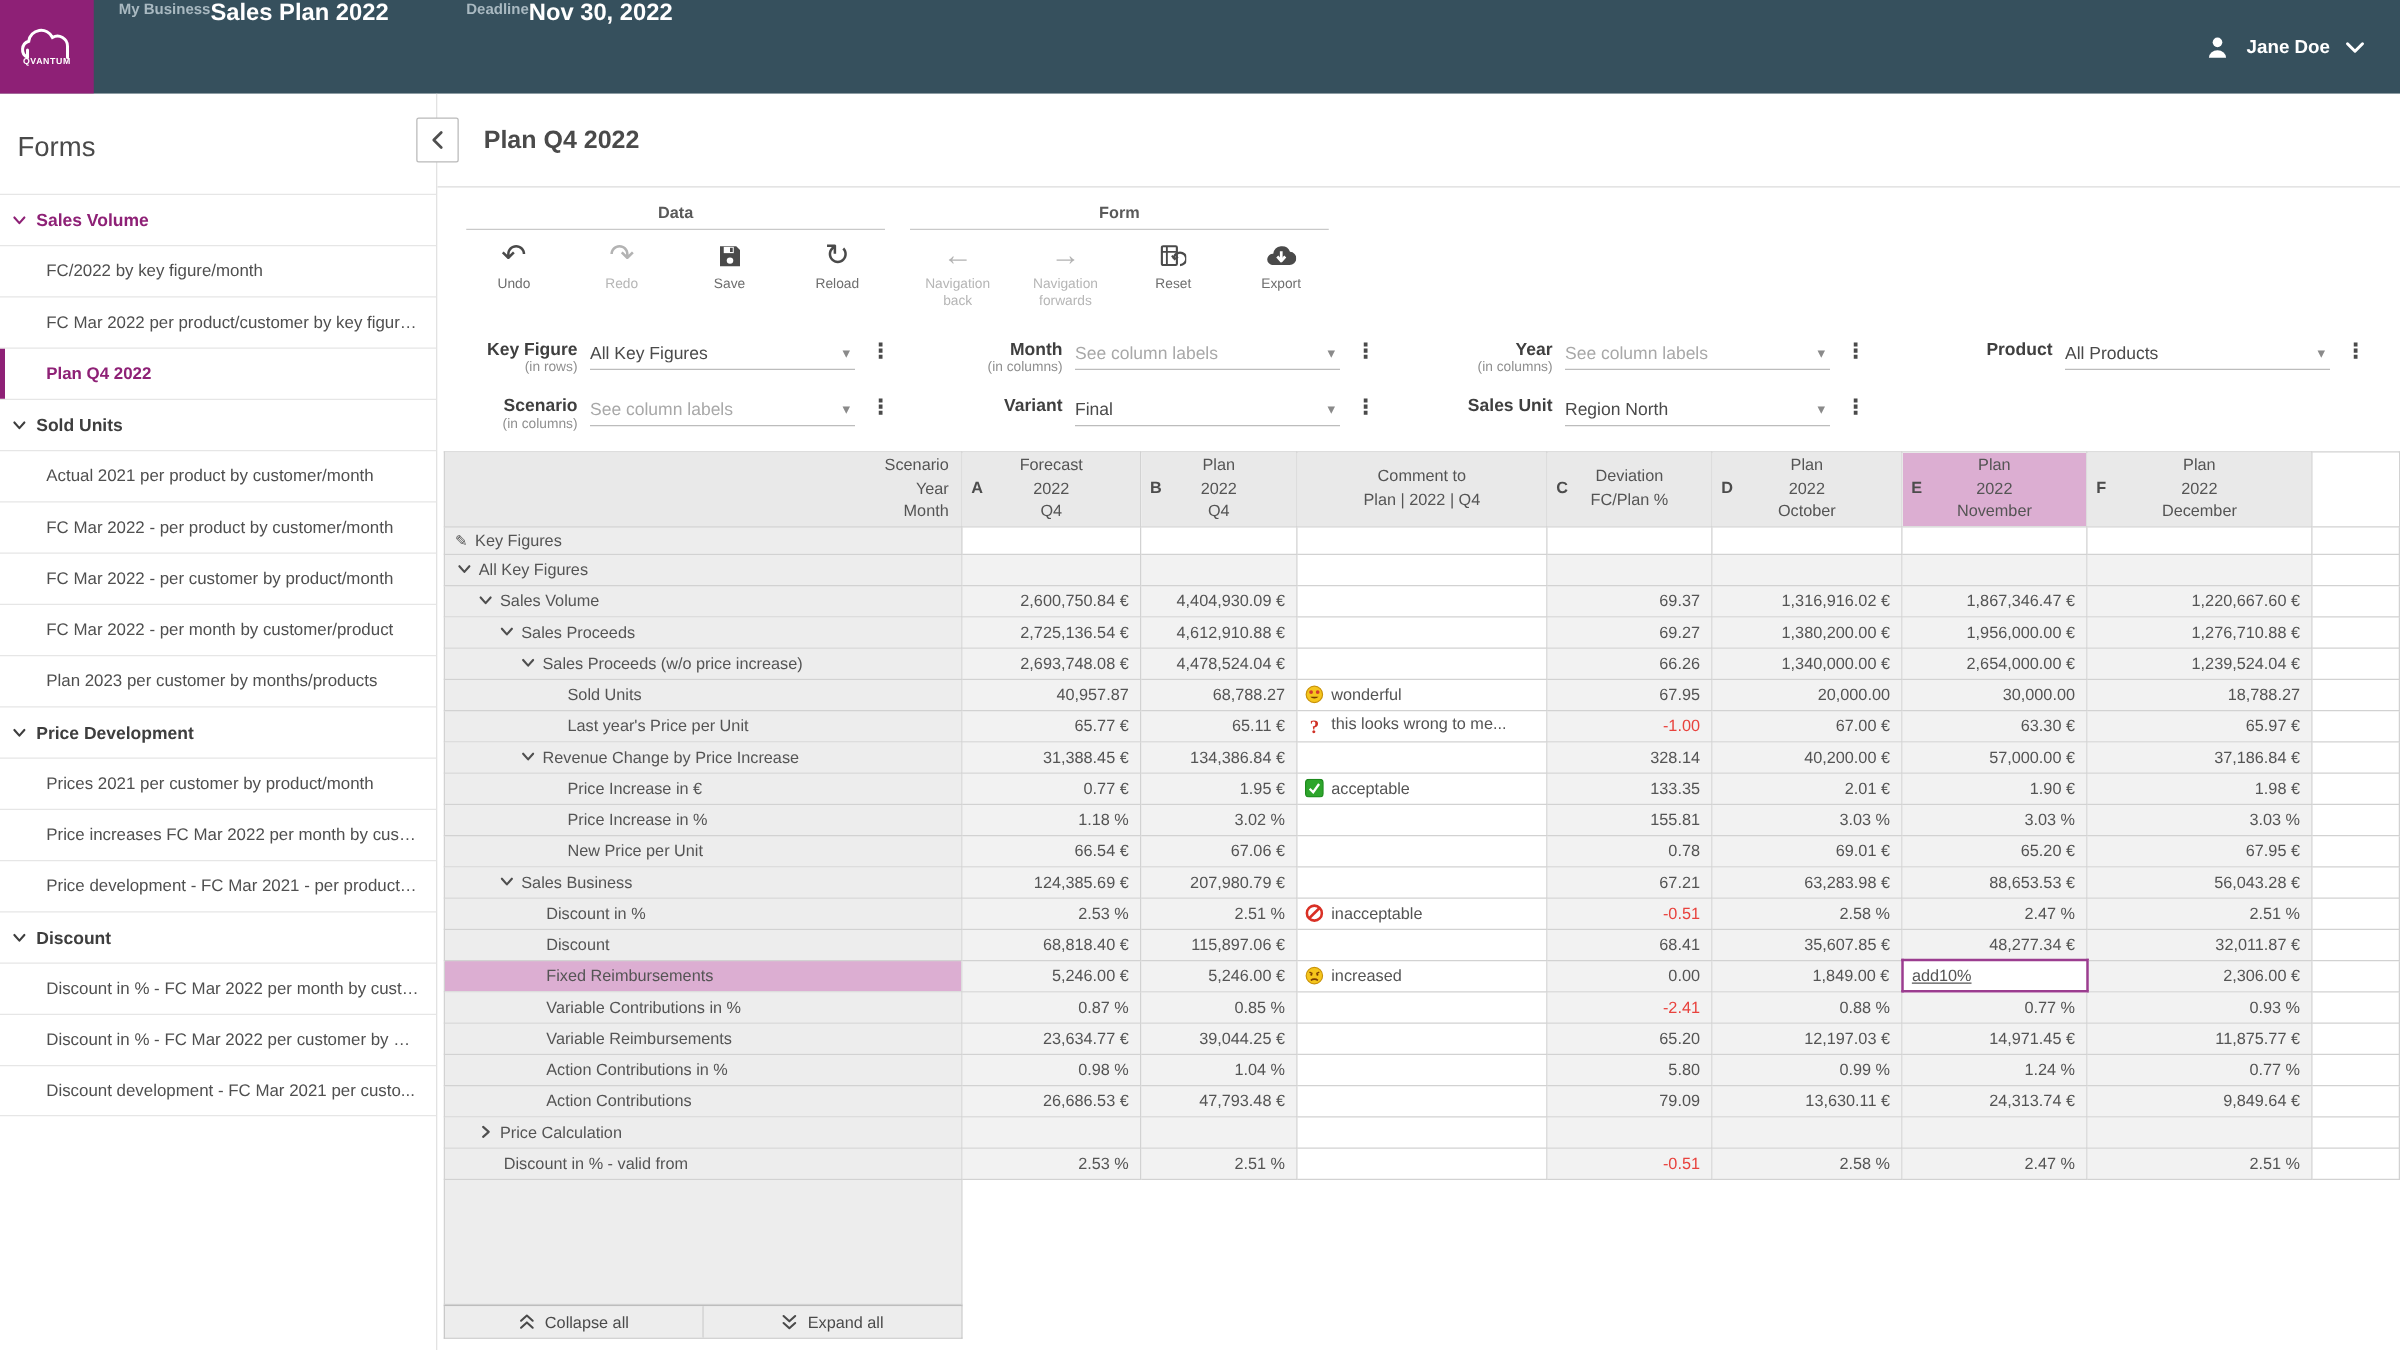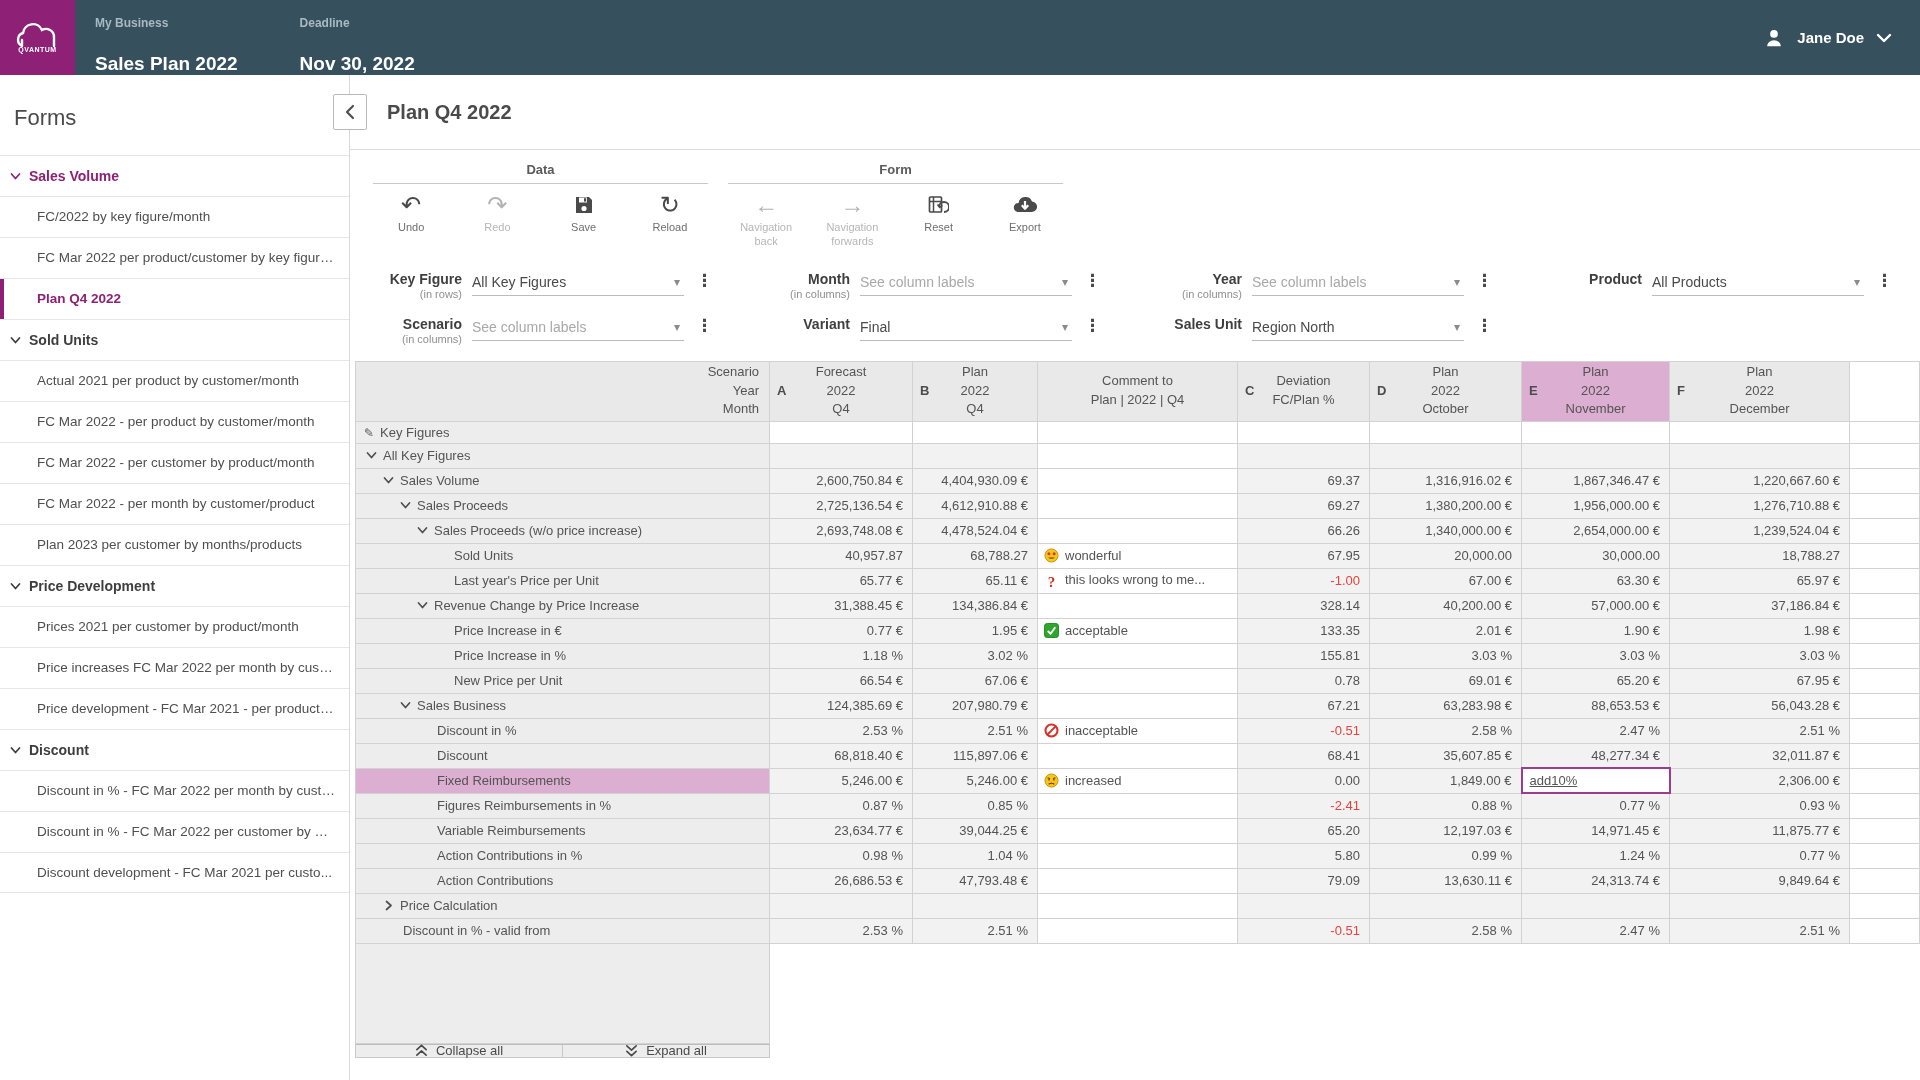--- a/index.html
+++ b/index.html
@@ -4,21 +4,21 @@
 <style>
   * { box-sizing: border-box; margin: 0; padding: 0; }
   html,body { width:1920px; height:1080px; overflow:hidden; }
   body { font-family:"Liberation Sans","DejaVu Sans",sans-serif; background:#fff; color:#4f4f4f; }
 
   
   .topbar { height:75px; background:#36505d; display:flex; align-items:stretch; }
   .logo { width:75px; height:75px; background:#8e2076; display:flex; flex-direction:column; align-items:center; justify-content:center; cursor:pointer; }
   .logo svg { display:block; }
   .logo-text { color:#fff; font-size:7px; letter-spacing:.5px; font-weight:bold; margin-top:-4px; }
-  .tb-block { display:flex; flex-direction:column; justify-content:flex-end; margin-left:20px;gap:20px; }
+  .tb-block { display:flex; flex-direction:row; justify-content:flex-end; margin-left:20px; }
   .tb-label { font-size:12px; color:#a9b9c1; font-weight:bold; margin-bottom:3px; }
   .tb-value { font-size:19px; color:#ffffff; font-weight:bold; }
   .deadline-block { margin-left:62px; }
   .user-block { margin-left:auto; margin-right:28px; display:flex; align-items:center; gap:12px; cursor:pointer; }
   .user-name { color:#fff; font-size:15px; font-weight:bold; }
 
   
   .layout { display:flex; height:1005px; }
   .sidebar { width:350px; border-right:1px solid #d9d9d9; background:#fff; flex:none; }
   .sidebar h1 { font-size:22px; font-weight:500; color:#4a4a4a; padding:30px 16px 24px 14px; }
@@ -79,21 +79,21 @@
   #grid td.neg { color:#e8423d; }
   #grid td.hlcell { background:#dcaed2; }
   #grid td.editcell { background:#fff; border:2px solid #9b3d8f; text-align:left; padding-left:7px; cursor:text;text-decoration:underline; }
   #grid td.filler { height:100px; background:transparent; border:none; }
   #grid td.filler.rowhead { background:#ededed; border:1px solid #d2d2d2; border-top:none; }
   .rh-inner { display:flex; align-items:center; gap:6px; }
   .rh-chev { display:flex; flex:none; }
   .com-ic { display:inline-flex; width:15px; height:15px; vertical-align:-3px; margin-right:6px; align-items:center; justify-content:center; }
   .com-ic.q { color:#cf3126; font-weight:bold; font-size:15px; font-family:"Liberation Serif",serif; }
 
-  .grid-footer { width:415px; height:14px; display:flex; border:1px solid #c9c9c9; border-top:1px solid #bdbdbd; background:#ededed; }
+  .grid-footer { width:415px; height:27px; display:flex; border:1px solid #c9c9c9; border-top:1px solid #bdbdbd; background:#ededed; }
   .grid-footer button { flex:1; display:flex; align-items:center; justify-content:center; gap:8px; font-size:13px; color:#4a4a4a; background:#ededed; border:none; border-right:1px solid #c9c9c9; cursor:pointer; font-family:inherit; }
   .grid-footer button:last-child { border-right:none; }
 </style>
 </head>
 <body>
 
 <header class="topbar">
   <div class="logo">
     <svg width="44" height="28" viewBox="0 0 44 28">
       <path d="M6 24 a7 7 0 0 1 1-13 a10 10 0 0 1 19-3 a8 8 0 0 1 12 7 m-32 9 v-6 m32-3 v9" fill="none" stroke="#fff" stroke-width="2.4" stroke-linecap="round"></path>
@@ -654,21 +654,21 @@
                 </span><span>increased</span></td>
               <td class="">0.00</td>
               <td class="">1,849.00 €</td>
               <td class="editcell">add10%</td>
               <td class="">2,306.00 €</td>
               <td class="spare"></td>
             </tr>
             <tr>
               <td class="rowhead">
                 <span class="rh-inner" style="padding-left:81px">
-                  <span>Figures Reimbursements in %</span>
+                  <span>Variable Contributions in %</span>
                 </span>
               </td>
               <td class="">0.87 %</td>
               <td class="">0.85 %</td>
               <td class="comment"></td>
               <td class=" neg">-2.41</td>
               <td class="">0.88 %</td>
               <td class="">0.77 %</td>
               <td class="">0.93 %</td>
               <td class="spare"></td>

